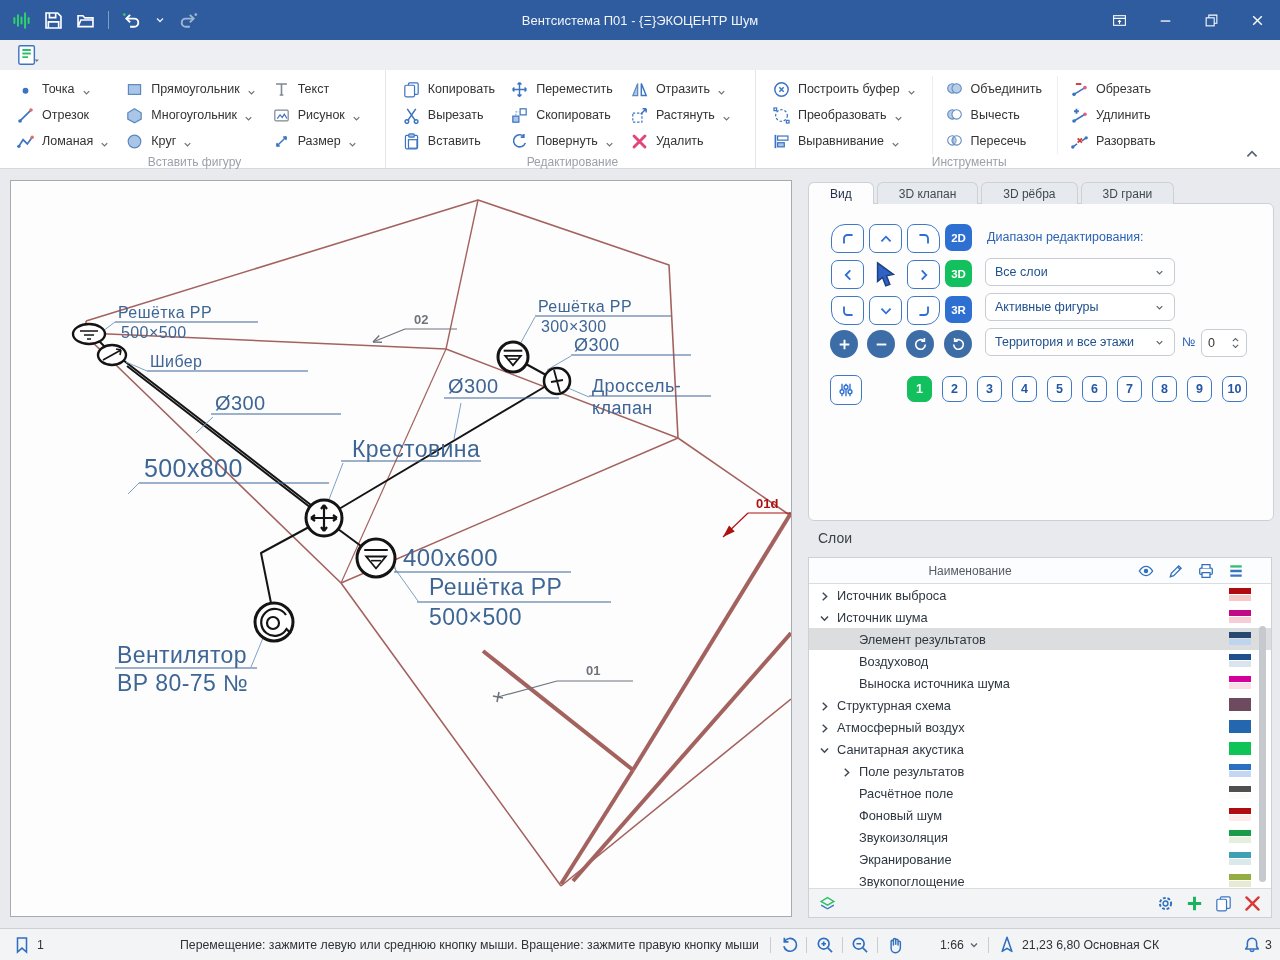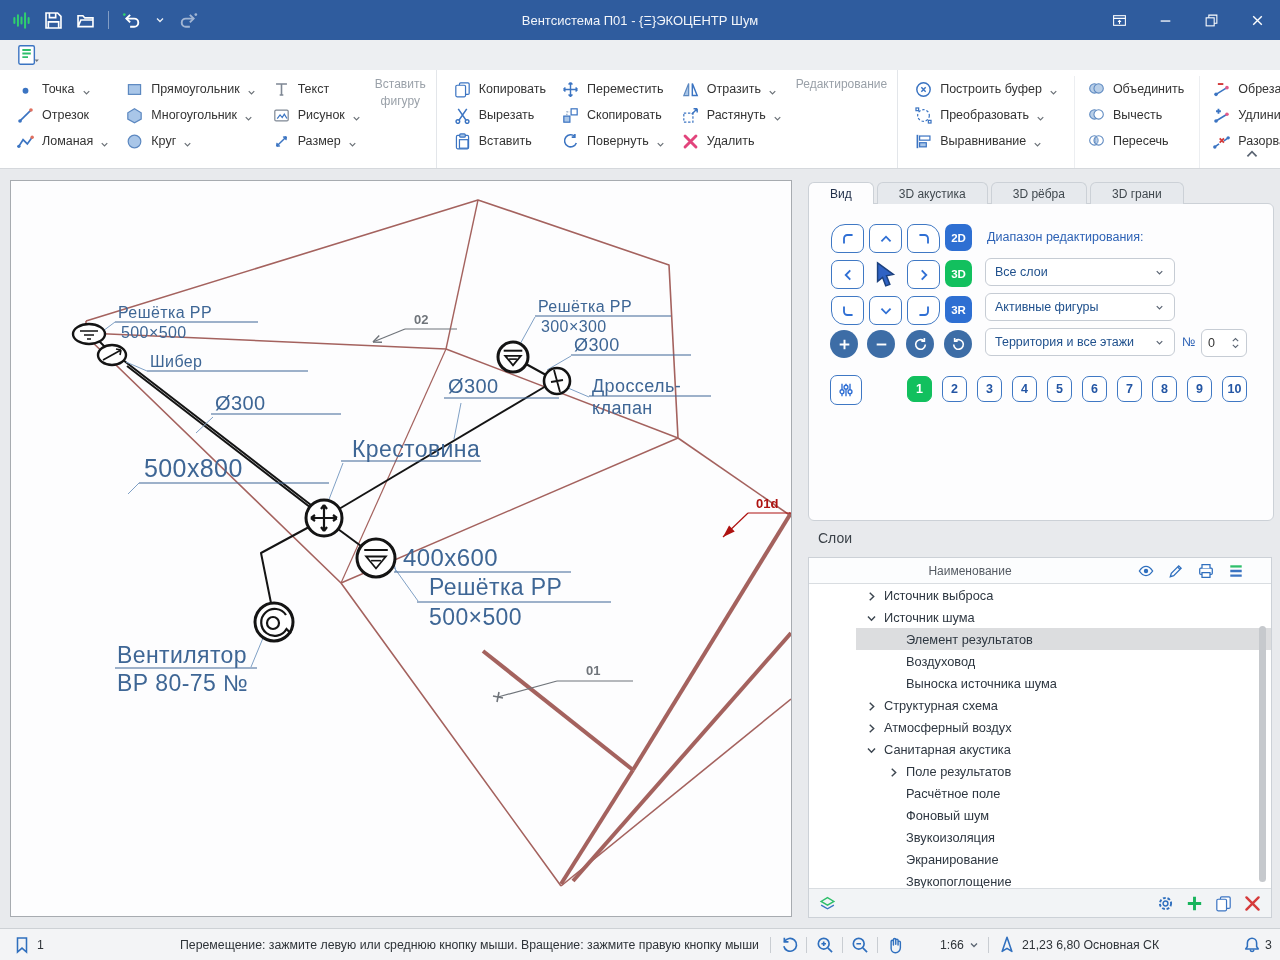--- a/index.html
+++ b/index.html
@@ -23,21 +23,21 @@
   .tabsrow{position:absolute;left:0;top:40px;width:1280px;height:30px;background:#edeff2;display:flex;align-items:center;}
   .tabs-ico{width:24px;height:24px;margin-left:16px;}
   .tabs{display:flex;margin-left:28px;height:100%;}
   .mtab{position:relative;display:flex;align-items:center;padding:0 15px;font-size:13px;color:#3c434b;cursor:default;}
   .mtab.active{color:#12478f;font-weight:bold;}
   .mtab.active::after{content:"";position:absolute;left:10px;right:10px;bottom:0;height:3px;background:#2f6fd4;border-radius:2px;}
 
   
   .ribbon{position:absolute;left:0;top:70px;width:1280px;height:98px;background:#fff;border-bottom:1px solid #d5d8dc;}
   .rb-groups{display:flex;height:100%;}
-  .rb-group{position:relative;display:flex;padding:6px 10px 0 14px;}
+  .rb-group{position:relative;display:flex;flex-direction:column;padding:6px 10px 0 14px;}
   .rb-group + .rb-group{border-left:1px solid #e3e6ea;}
   .rb-cols{display:flex;flex:1;}
   .rb-col{display:flex;flex-direction:column;}
   .rb-col.divided{border-left:1px solid #eceef1;padding-left:10px;margin-left:2px;}
   .rb-btn{display:flex;align-items:center;height:26px;border-radius:4px;padding:0 3px;}
   .rb-ico{width:17px;height:17px;margin-right:8px;flex:none;}
   .rb-lbl{font-size:12.5px;color:#333;white-space:nowrap;}
   .rb-chev{width:11px;height:11px;margin-left:6px;color:#6a7076;flex:none;}
   .rb-caption{height:19px;line-height:17px;text-align:center;font-size:12px;color:#9aa1a9;}
   .rb-collapse{position:absolute;right:20px;bottom:6px;width:16px;height:16px;color:#5a6472;}
@@ -77,21 +77,21 @@
   .fl.active{background:#12c05e;border-color:#12c05e;color:#fff;}
 
   
   .layers-title{position:absolute;left:818px;top:530px;font-size:14px;color:#3a4148;}
   .layers-card{position:absolute;left:808px;top:557px;width:464px;height:361px;background:#fff;border:1px solid #ccd1d7;
                display:flex;flex-direction:column;box-sizing:border-box;}
   .lt-head{height:25px;border-bottom:1px solid #d9dde1;background:#fcfdfe;display:flex;align-items:center;flex:none;}
   .lt-name{width:322px;text-align:center;font-size:12px;color:#555b63;}
   .lt-hico{width:30px;height:16px;color:#2f6fbe;display:flex;justify-content:center;}
   .lt-hico svg{width:16px;height:16px;}
-  .lt-body{flex:1;position:relative;overflow:hidden;margin-left:47px;}
+  .lt-body{flex:1;position:relative;overflow:hidden;}
   .lrow{position:relative;height:22px;display:flex;align-items:center;font-size:12.8px;color:#2e3741;}
   .lrow.selected{background:#dcdddf;}
   .tree-arrow{position:absolute;width:11px;height:11px;color:#3c4650;}
   .lrow-lbl{position:absolute;white-space:nowrap;}
   .lsw{position:absolute;left:420px;top:4px;width:22px;height:13px;display:flex;flex-direction:column;}
   .lsw .t{height:6px;} .lsw .b{height:6px;margin-top:1px;} .lsw .solid{height:13px;}
   .lt-scroll{position:absolute;right:5px;top:42px;bottom:6px;width:7px;border-radius:4px;background:#c6c9cd;}
   .lt-foot{height:28px;border-top:1px solid #d9dde1;background:#f2f4f6;display:flex;align-items:center;padding:0 10px;flex:none;gap:12px;}
   .ft-ico{width:17px;height:17px;color:#2f6fbe;}
   .ft-spacer{flex:1;}
@@ -583,21 +583,21 @@
           <text x="745" y="327" font-size="13" font-weight="bold" fill="#ae1210">01d</text>
           <line x1="737" y1="332" x2="782" y2="332" stroke="#ae1210" stroke-width="1.2"></line>
           <polyline points="737,332 712,356" fill="none" stroke="#ae1210" stroke-width="1.2"></polyline>
           <path d="M 712 356 L 723.7339787576573 350.4041316567624 L 718.0699475195756 344.5040991170941 Z" fill="#ae1210"></path>
         </g>
       </svg>
   </div>
 
   <div class="vp-tabs" id="vp-tabs">
       <div class="vp-tab active">Вид</div>
-      <div class="vp-tab">3D акустика</div>
+      <div class="vp-tab">3D клапан</div>
       <div class="vp-tab">3D рёбра</div>
       <div class="vp-tab">3D грани</div>
     </div>
 
   <div class="vp-card">
     <div id="vp-nav">
         <div class="nav-btn nb-tl" style="left: 22px; top: 20px;">
           <svg viewBox="0 0 14 14">
             <path d="M11 3.5H6.5A3 3 0 0 0 3.5 6.5V11" fill="none" stroke="currentColor" stroke-width="1.6"></path>
           </svg>

